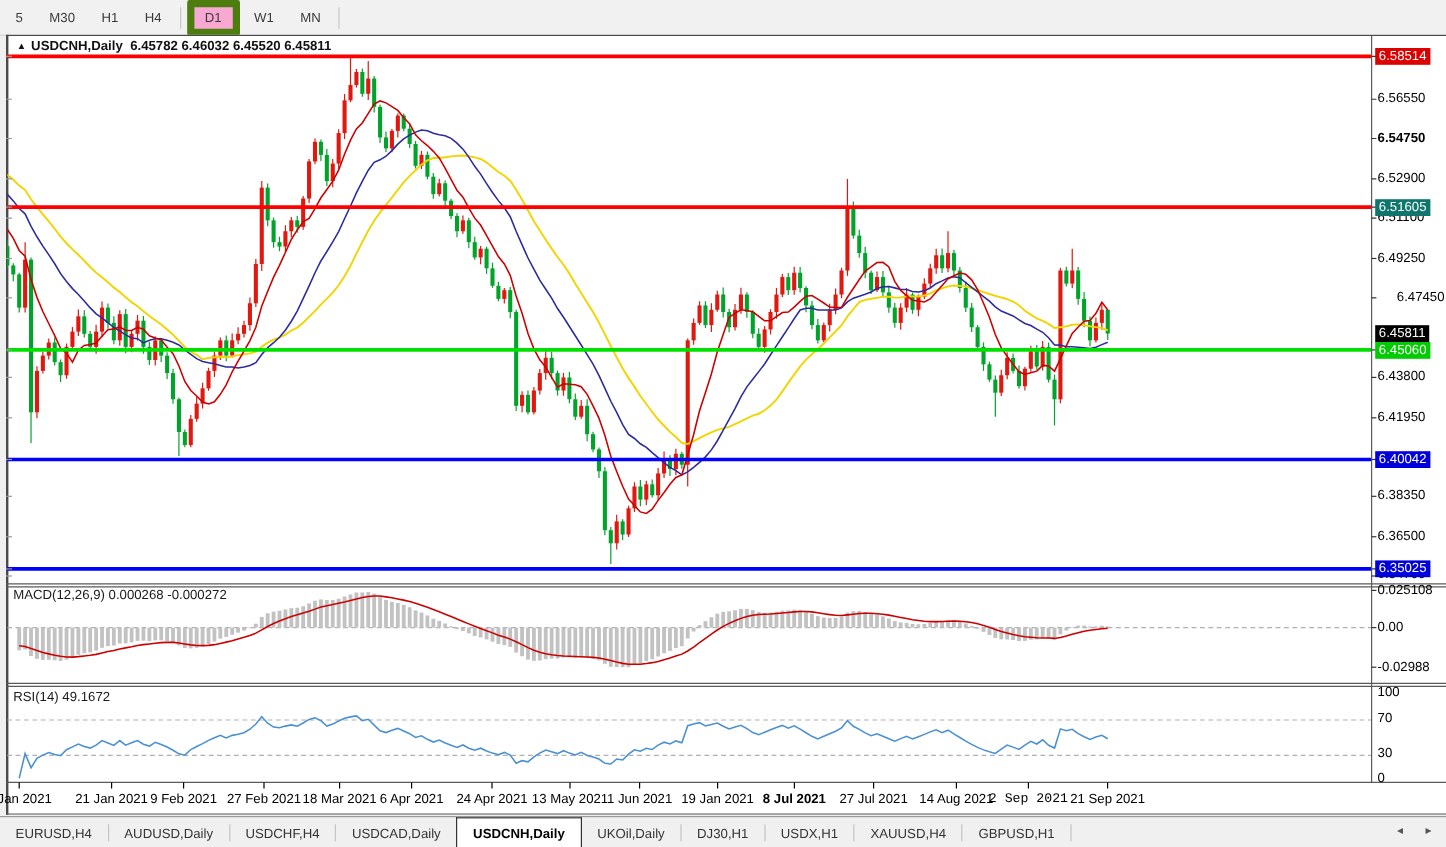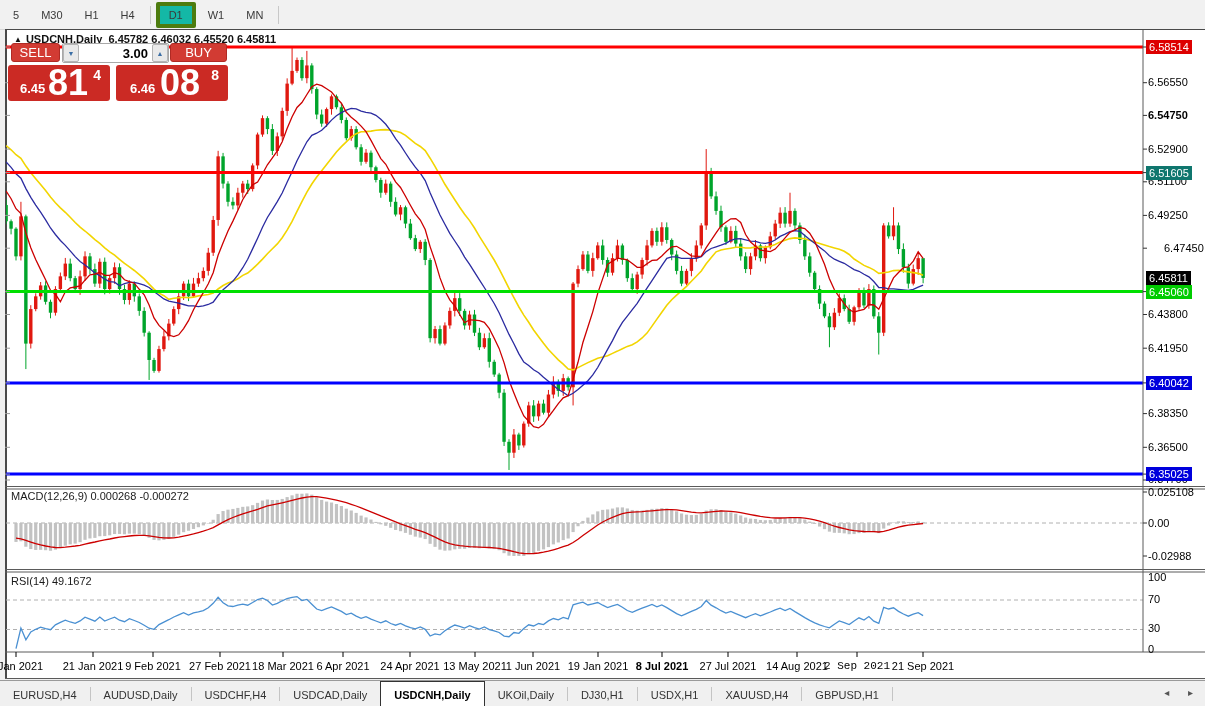--- a/index.html
+++ b/index.html
@@ -2,21 +2,21 @@
 <html><head>
 <meta charset="utf-8">
 <style>
   html,body{margin:0;padding:0;background:#f0f0f0;width:1205px;height:706px;overflow:hidden;
     font-family:"Liberation Sans","DejaVu Sans",sans-serif;font-size:11px;color:#000;}
   #app{position:relative;width:1205px;height:706px;}
   
   #tf-toolbar{position:absolute;left:0;top:0;width:1205px;height:29px;background:#f1f1f1;
     display:flex;align-items:center;border-bottom:1px solid #d8d8d8;}
   .tf-btn{padding:3px 9px;margin:0 1px;color:#3a3a3a;border:1px solid transparent;border-radius:2px;cursor:default;}
-  .tf-btn.active{background:#14b8a6;border:4px solid #4d7c0f;}
+  .tf-btn.active{background:#f9a8d4;border:6px solid #4d7c0f;}
   .tf-sep{width:1px;height:18px;background:#c8c8c8;margin:0 4px;}
   
   #chart-window{position:absolute;left:5px;top:29px;width:1200px;height:650px;background:#fff;
     border-top:1px solid #4a4a4a;border-left:2px solid #4a4a4a;box-sizing:border-box;}
   #chart-svg{position:absolute;left:5px;top:29px;}
   .lbl{position:absolute;white-space:nowrap;pointer-events:none;}
   #ohlc-title{left:14px;top:33px;font-weight:bold;color:#111;}
   #ohlc-title .arr{font-size:8px;vertical-align:1px;margin-right:4px;}
   .axis-lbl{color:#000;}
   .axis-box{color:#fff;padding:0 3px;height:14px;line-height:14px;}
@@ -715,39 +715,20 @@
       <line x1="728" y1="652" x2="728" y2="657" stroke="#000"></line>
       <line x1="797" y1="652" x2="797" y2="657" stroke="#000"></line>
       <line x1="857" y1="652" x2="857" y2="657" stroke="#000"></line>
       <line x1="923" y1="652" x2="923" y2="657" stroke="#000"></line>
     </svg>
 
   <div class="lbl" id="ohlc-title">
     <span class="arr">▲</span><span>USDCNH,Daily</span>&nbsp;&nbsp;<span>6.45782 6.46032 6.45520 6.45811</span>
   </div>
 
-  <div id="trade-panel">
-    <div class="tp-btn" id="sell-btn">SELL</div>
-    <div id="vol-group">
-      <div class="spin-btn">▼</div>
-      <input id="vol-input" value="3.00" style="">
-      <div class="spin-btn">▲</div>
-    </div>
-    <div class="tp-btn" id="buy-btn">BUY</div>
-    <div class="price-block" id="sell-block">
-      <span class="pb-prefix">6.45</span>
-      <span class="pb-big">81</span>
-      <span class="pb-sup">4</span>
-    </div>
-    <div class="price-block" id="buy-block">
-      <span class="pb-prefix">6.46</span>
-      <span class="pb-big">08</span>
-      <span class="pb-sup">8</span>
-    </div>
-  </div>
 
   <div class="lbl ind-lbl" style="left:11px;top:490px;">MACD(12,26,9) 0.000268 -0.000272</div>
   <div class="lbl ind-lbl" style="left:11px;top:575px;">RSI(14) 49.1672</div>
 
   <div class="lbl axis-lbl" style="left:1148px;top:486px;">0.025108</div>
   <div class="lbl axis-lbl" style="left:1148px;top:517px;">0.00</div>
   <div class="lbl axis-lbl" style="left:1148px;top:550px;">-0.02988</div>
 
   <div id="label-layer">
       <div class="lbl axis-lbl" style="left: 1148px; top: 76.2091px;">6.56550</div>

